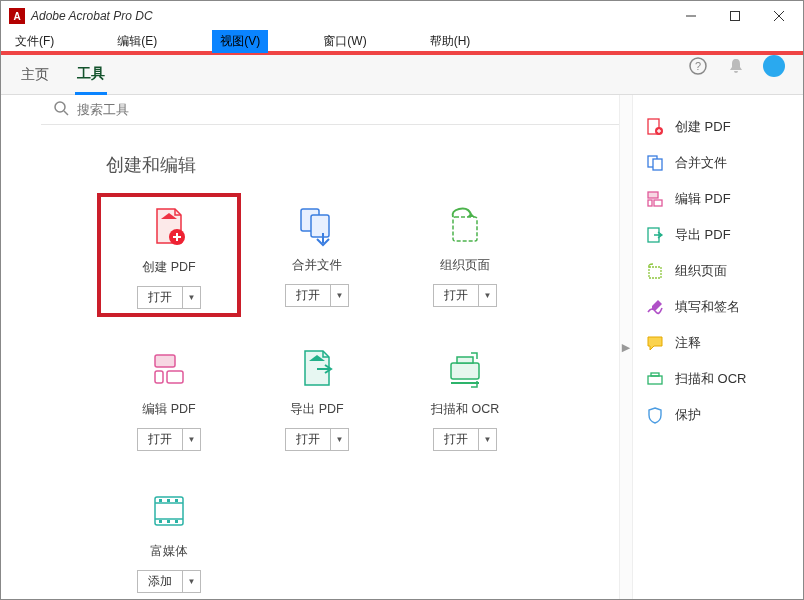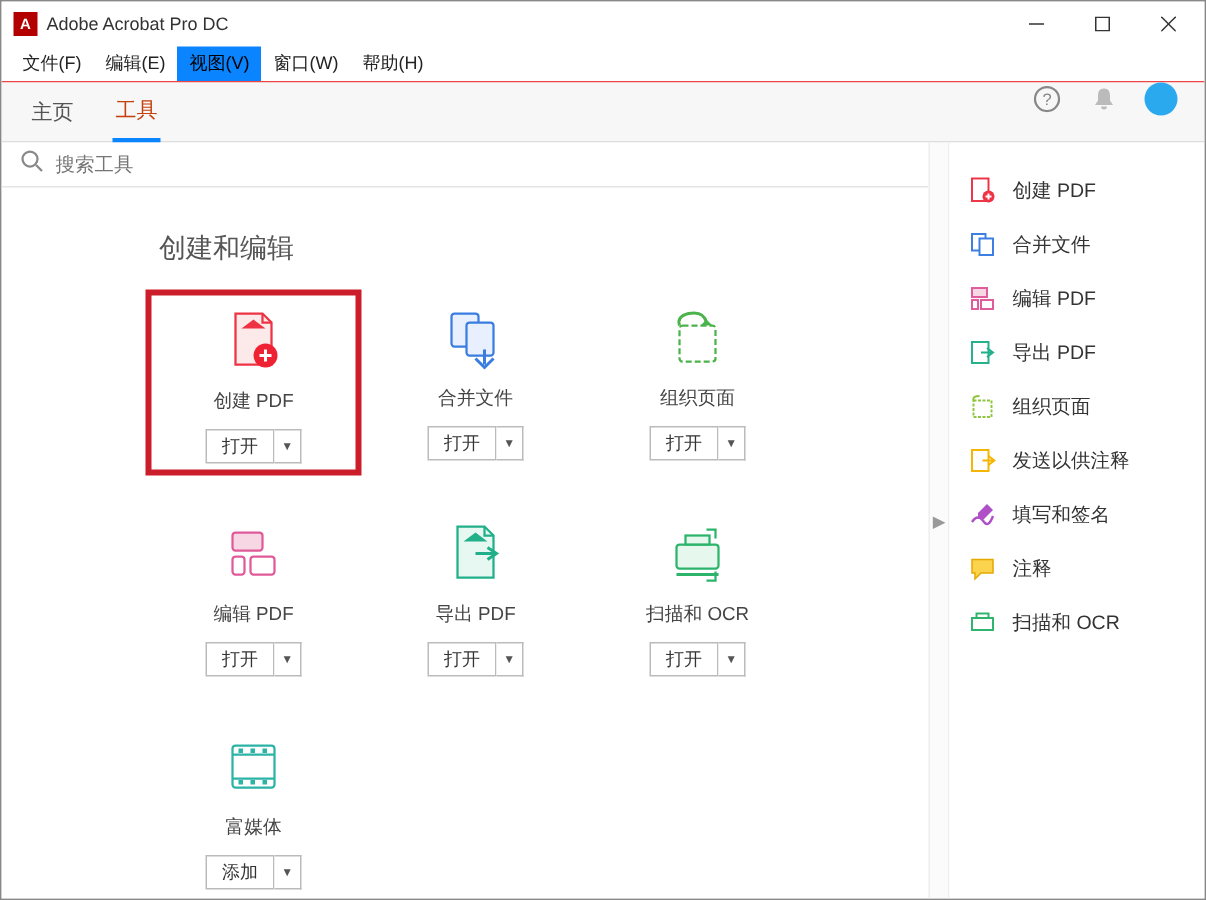--- a/index.html
+++ b/index.html
@@ -1,37 +1,37 @@
 <!DOCTYPE html>
 <html><head>
 <meta charset="utf-8">
 <style>
 * { margin: 0; padding: 0; box-sizing: border-box; font-family: "Segoe UI", "Microsoft YaHei", sans-serif; }
 body { background: #fff; width: 804px; height: 600px; overflow: hidden; border: 1px solid #888; }
 
 .titlebar { display: flex; align-items: center; height: 30px; padding: 0 2px; background: #fff; }
 .titlebar .app-icon { width: 16px; height: 16px; background: #b30000; display: inline-flex; align-items: center; justify-content: center; color: #fff; font-size: 10px; font-weight: bold; margin: 0 6px; }
-.titlebar .title { font-size: 12px; color: #333; }
+.titlebar .title { font-size: 12px; color: #333; font-style: italic; }
 .titlebar .spacer { flex: 1; }
 .win-btn { width: 44px; height: 30px; display: inline-flex; align-items: center; justify-content: center; font-size: 12px; color: #333; }
 
-.menubar { display: flex; height: 24px; align-items: center; padding: 0 6px; background: #fff; font-size: 12px; color: #222; border-bottom: 1px solid #ef4444; }
+.menubar { display: flex; height: 24px; align-items: center; padding: 0 6px; background: #fff; font-size: 12px; color: #222; border-bottom: 4px solid #ef4444; gap: 47px; }
 .menubar .menu-item { padding: 3px 8px; }
 .menubar .menu-item.active { background: #0a84ff; color: #000000; }
 
 .toolbar { display: flex; align-items: flex-start; height: 40px; padding: 0 18px; background: #f7f7f7; border-bottom: 1px solid #ddd; }
 .toolbar .tab { font-size: 14px; color: #555; padding: 0 2px; margin-right: 24px; height: 40px; display: flex; align-items: center; }
-.toolbar .tab.active { color: #c2410c; border-bottom: 3px solid #0a84ff; font-weight: 400; }
+.toolbar .tab.active { color: #14532d; border-bottom: 3px solid #0a84ff; font-weight: 700; }
 .toolbar .spacer { flex: 1; }
 .toolbar .tb-icon { width: 22px; height: 22px; margin-left: 16px; display: flex; align-items: center; justify-content: center; color: #888; }
 .avatar { width: 22px; height: 22px; border-radius: 50%; background: #2aa9ef; margin-left: 16px; }
 
 .content { display: flex; height: calc(600px - 30px - 24px - 40px - 2px); }
 .main { flex: 1; display: flex; flex-direction: column; background: #fff; overflow: hidden; }
-.searchbar { display: flex; align-items: center; height: 36px; border-bottom: 1px solid #e5e5e5; padding: 0 12px; }
+.searchbar { display: flex; align-items: center; height: 36px; border-bottom: 1px solid #e5e5e5; padding: 0 12px; margin-left: 40px; }
 .searchbar .s-icon { color: #888; font-size: 16px; margin-right: 8px; }
 .searchbar input { border: none; outline: none; font-size: 13px; color: #555; flex: 1; background: transparent; }
 
 .section-title { font-size: 18px; color: #555; margin: 28px 0 18px 105px; }
 
 .grid { display: grid; grid-template-columns: repeat(3, 140px); column-gap: 8px; row-gap: 24px; margin-left: 98px; }
 .tool { width: 140px; display: flex; flex-direction: column; align-items: center; position: relative; }
 .tool.highlight { outline: 4px solid #cb1e2a; outline-offset: -2px; padding-top: 2px; }
 .tool-icon { width: 48px; height: 48px; display: flex; align-items: center; justify-content: center; margin-top: 6px; }
 .tool-label { font-size: 12.5px; color: #444; margin-top: 8px; }
@@ -275,29 +275,20 @@
           <svg width="18" height="18" viewBox="0 0 18 18">
             <rect x="3" y="5" width="12" height="11" fill="none" stroke="#8ec63f" stroke-width="1.3" stroke-dasharray="2 1"></rect>
             <path d="M3 5 Q2 2 7 2" fill="none" stroke="#8ec63f" stroke-width="1.3"></path>
           </svg>
         </span>
       <span>组织页面</span>
     </div>
     <div class="side-item">
       <span class="si-icon">
           <svg width="18" height="18" viewBox="0 0 18 18">
-            <rect x="2" y="2" width="11" height="14" fill="none" stroke="#f5b400" stroke-width="1.3"></rect>
-            <path d="M9 9 L16 9 M13 6 L17 9 L13 12" fill="none" stroke="#f5b400" stroke-width="1.3"></path>
-          </svg>
-        </span>
-      <span>发送以供注释</span>
-    </div>
-    <div class="side-item">
-      <span class="si-icon">
-          <svg width="18" height="18" viewBox="0 0 18 18">
             <path d="M2 14 Q6 8 10 14 Q13 18 16 10" fill="none" stroke="#b050c7" stroke-width="1.6"></path>
             <path d="M12 2 L16 6 L10 12 L6 12 L6 8 Z" fill="#b050c7"></path>
           </svg>
         </span>
       <span>填写和签名</span>
     </div>
     <div class="side-item">
       <span class="si-icon">
           <svg width="18" height="18" viewBox="0 0 18 18">
             <path d="M2 3 L16 3 L16 12 L8 12 L4 16 L4 12 L2 12 Z" fill="#fbd34d" stroke="#e5a900" stroke-width="1"></path>
@@ -307,14 +298,22 @@
     </div>
     <div class="side-item">
       <span class="si-icon">
           <svg width="18" height="18" viewBox="0 0 18 18">
             <rect x="2" y="6" width="14" height="8" fill="none" stroke="#2db46b" stroke-width="1.3"></rect>
             <rect x="5" y="3" width="8" height="3" fill="none" stroke="#2db46b" stroke-width="1.3"></rect>
           </svg>
         </span>
       <span>扫描和 OCR</span>
     </div>
+    <div class="side-item">
+      <span class="si-icon">
+          <svg width="18" height="18" viewBox="0 0 18 18">
+            <path d="M9 2 L15 4 L15 9 Q15 15 9 17 Q3 15 3 9 L3 4 Z" fill="none" stroke="#4b9ce2" stroke-width="1.4"></path>
+          </svg>
+        </span>
+      <span>保护</span>
+    </div>
   </div>
 </div>
 
 </body></html>

